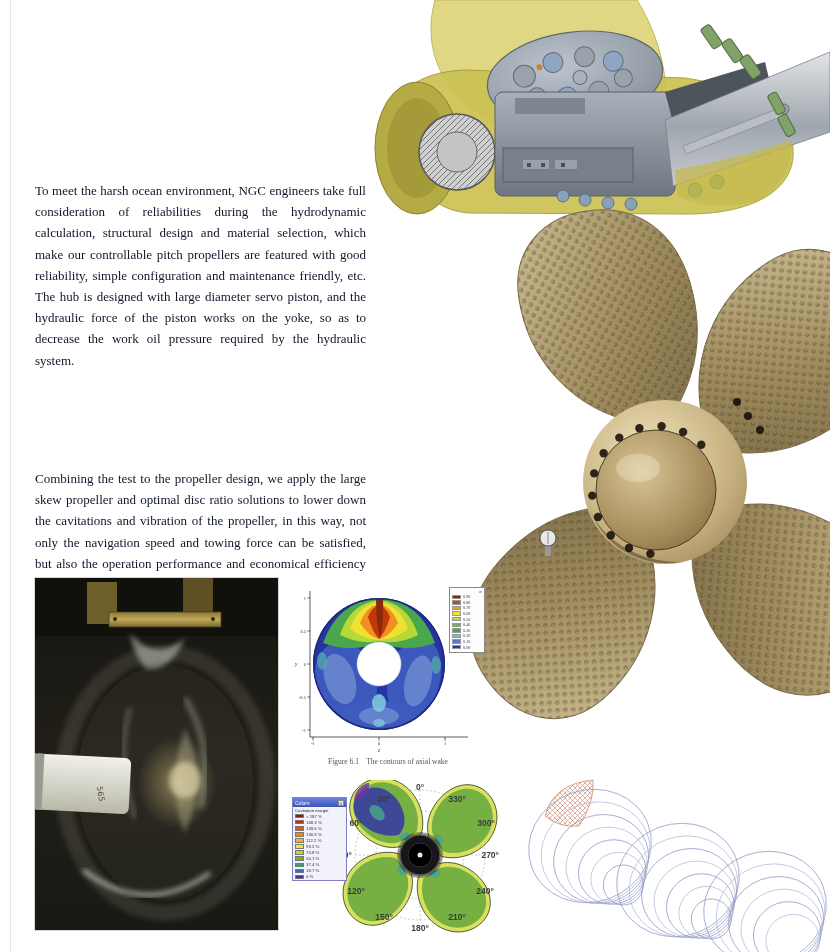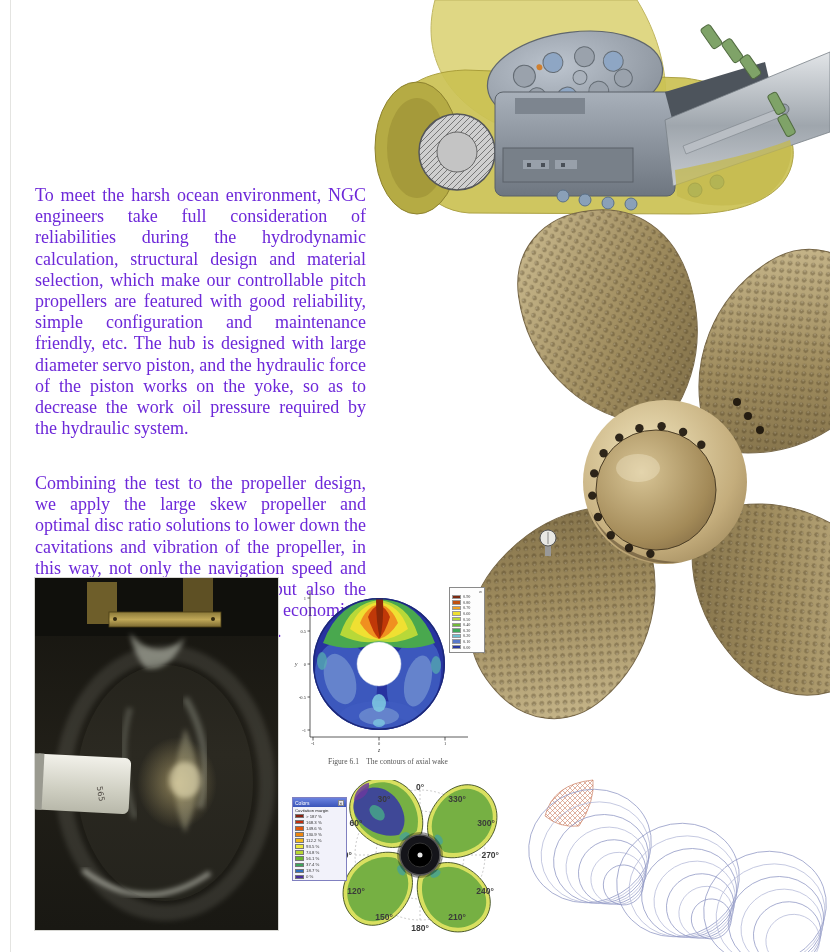--- a/index.html
+++ b/index.html
@@ -2,21 +2,21 @@
 <html><head>
 <meta charset="utf-8">
 <style>
   html,body{margin:0;padding:0;background:#fff;}
   #page{position:relative;width:830px;height:952px;background:#ffffff;overflow:hidden;
         font-family:"Liberation Sans",sans-serif;}
   .edge-rule{position:absolute;left:10px;top:0;width:1px;height:952px;background:#e4e4e1;}
   .para{position:absolute;width:331px;text-align:justify;}
   .zh{left:35px;font-size:13.5px;line-height:22.6px;color:#73745e;text-indent:28px;
       font-family:"DejaVu Sans",sans-serif;letter-spacing:.3px;}
-  .en{left:35px;font-size:18px;line-height:21.2px;color:#6d28d9;
+  .en{left:35px;font-size:13px;line-height:21.2px;color:#0f172a;
       font-family:"Liberation Serif",serif;}
   #cn1{top:44px}#en1{top:167px}#cn2{top:362px}#en2{top:455px}
   .fig{position:absolute;}
   #cad-fig{left:365px;top:0;width:465px;height:215px;}
   #prop-fig{left:430px;top:200px;width:400px;height:550px;}
   #cav-fig{left:35px;top:578px;width:243px;height:352px;outline:1px solid #d8d8d4;}
   #wake-fig{left:288px;top:583px;width:200px;height:172px;}
   #polar-fig{left:290px;top:780px;width:210px;height:172px;}
   #wire-fig{left:515px;top:768px;width:315px;height:184px;}
   #fig-caption{position:absolute;left:288px;top:757px;width:200px;text-align:center;

